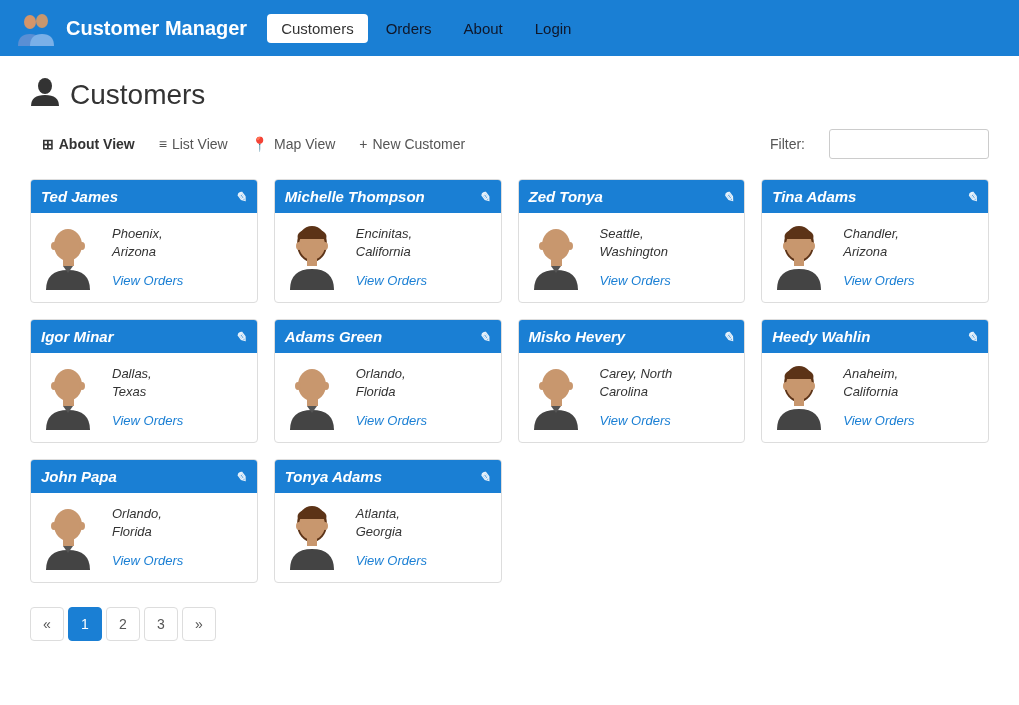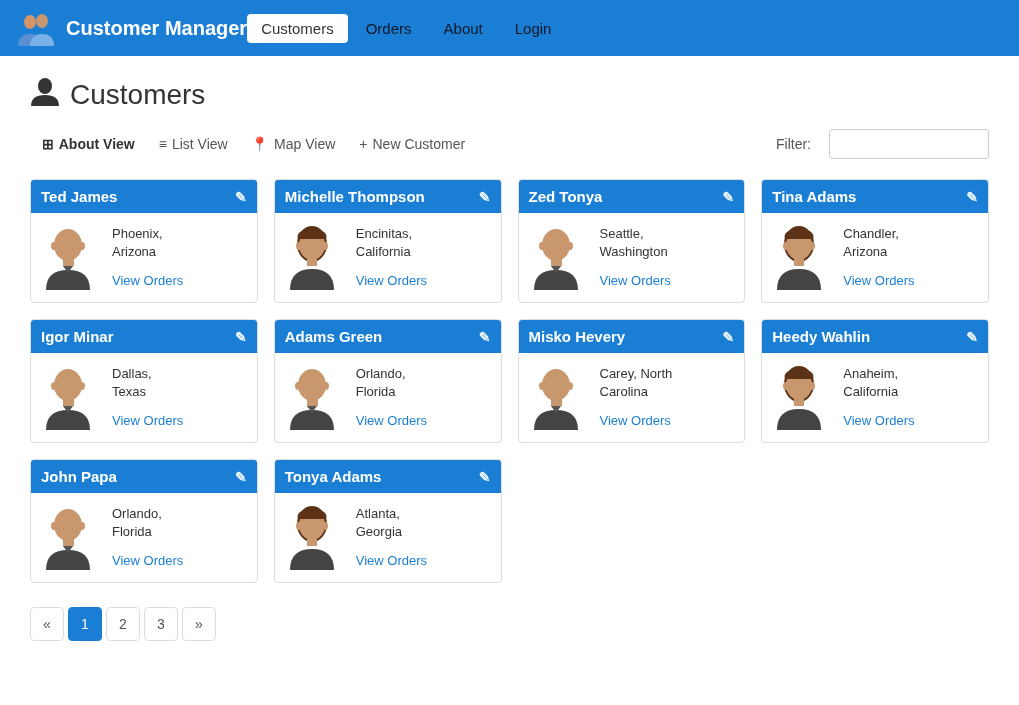--- a/index.html
+++ b/index.html
@@ -12,20 +12,21 @@
       align-items: center;
       padding: 0 16px;
       height: 56px;
     }
     .navbar-brand {
       display: flex;
       align-items: center;
       color: #fff;
       font-size: 20px;
       font-weight: bold;
+      margin-right: 20px;
       text-decoration: none;
     }
     .brand-icon {
       width: 40px;
       height: 40px;
       margin-right: 10px;
     }
     .nav-links {
       display: flex;
       gap: 4px;
@@ -89,41 +90,42 @@
       color: #333;
       font-weight: bold;
     }
     .toolbar-btn .tb-icon {
       font-size: 14px;
     }
     .filter-section {
       margin-left: auto;
       display: flex;
       align-items: center;
-      gap: 18px;
+      gap: 24px;
     }
     .filter-label {
       font-size: 14px;
       color: #555;
     }
     .filter-input {
       border: 1px solid #ccc;
       border-radius: 3px;
       padding: 4px 8px;
       font-size: 14px;
       width: 160px;
       height: 30px;
     }
 
     
     .card-grid {
       display: grid;
       grid-template-columns: repeat(4, 1fr);
       gap: 16px;
       margin-bottom: 24px;
+      font-style: italic;
     }
 
     .customer-card {
       border: 1px solid #ddd;
       border-radius: 4px;
       overflow: hidden;
       background: #fff;
     }
     .card-header {
       background: #1a7fd4;

